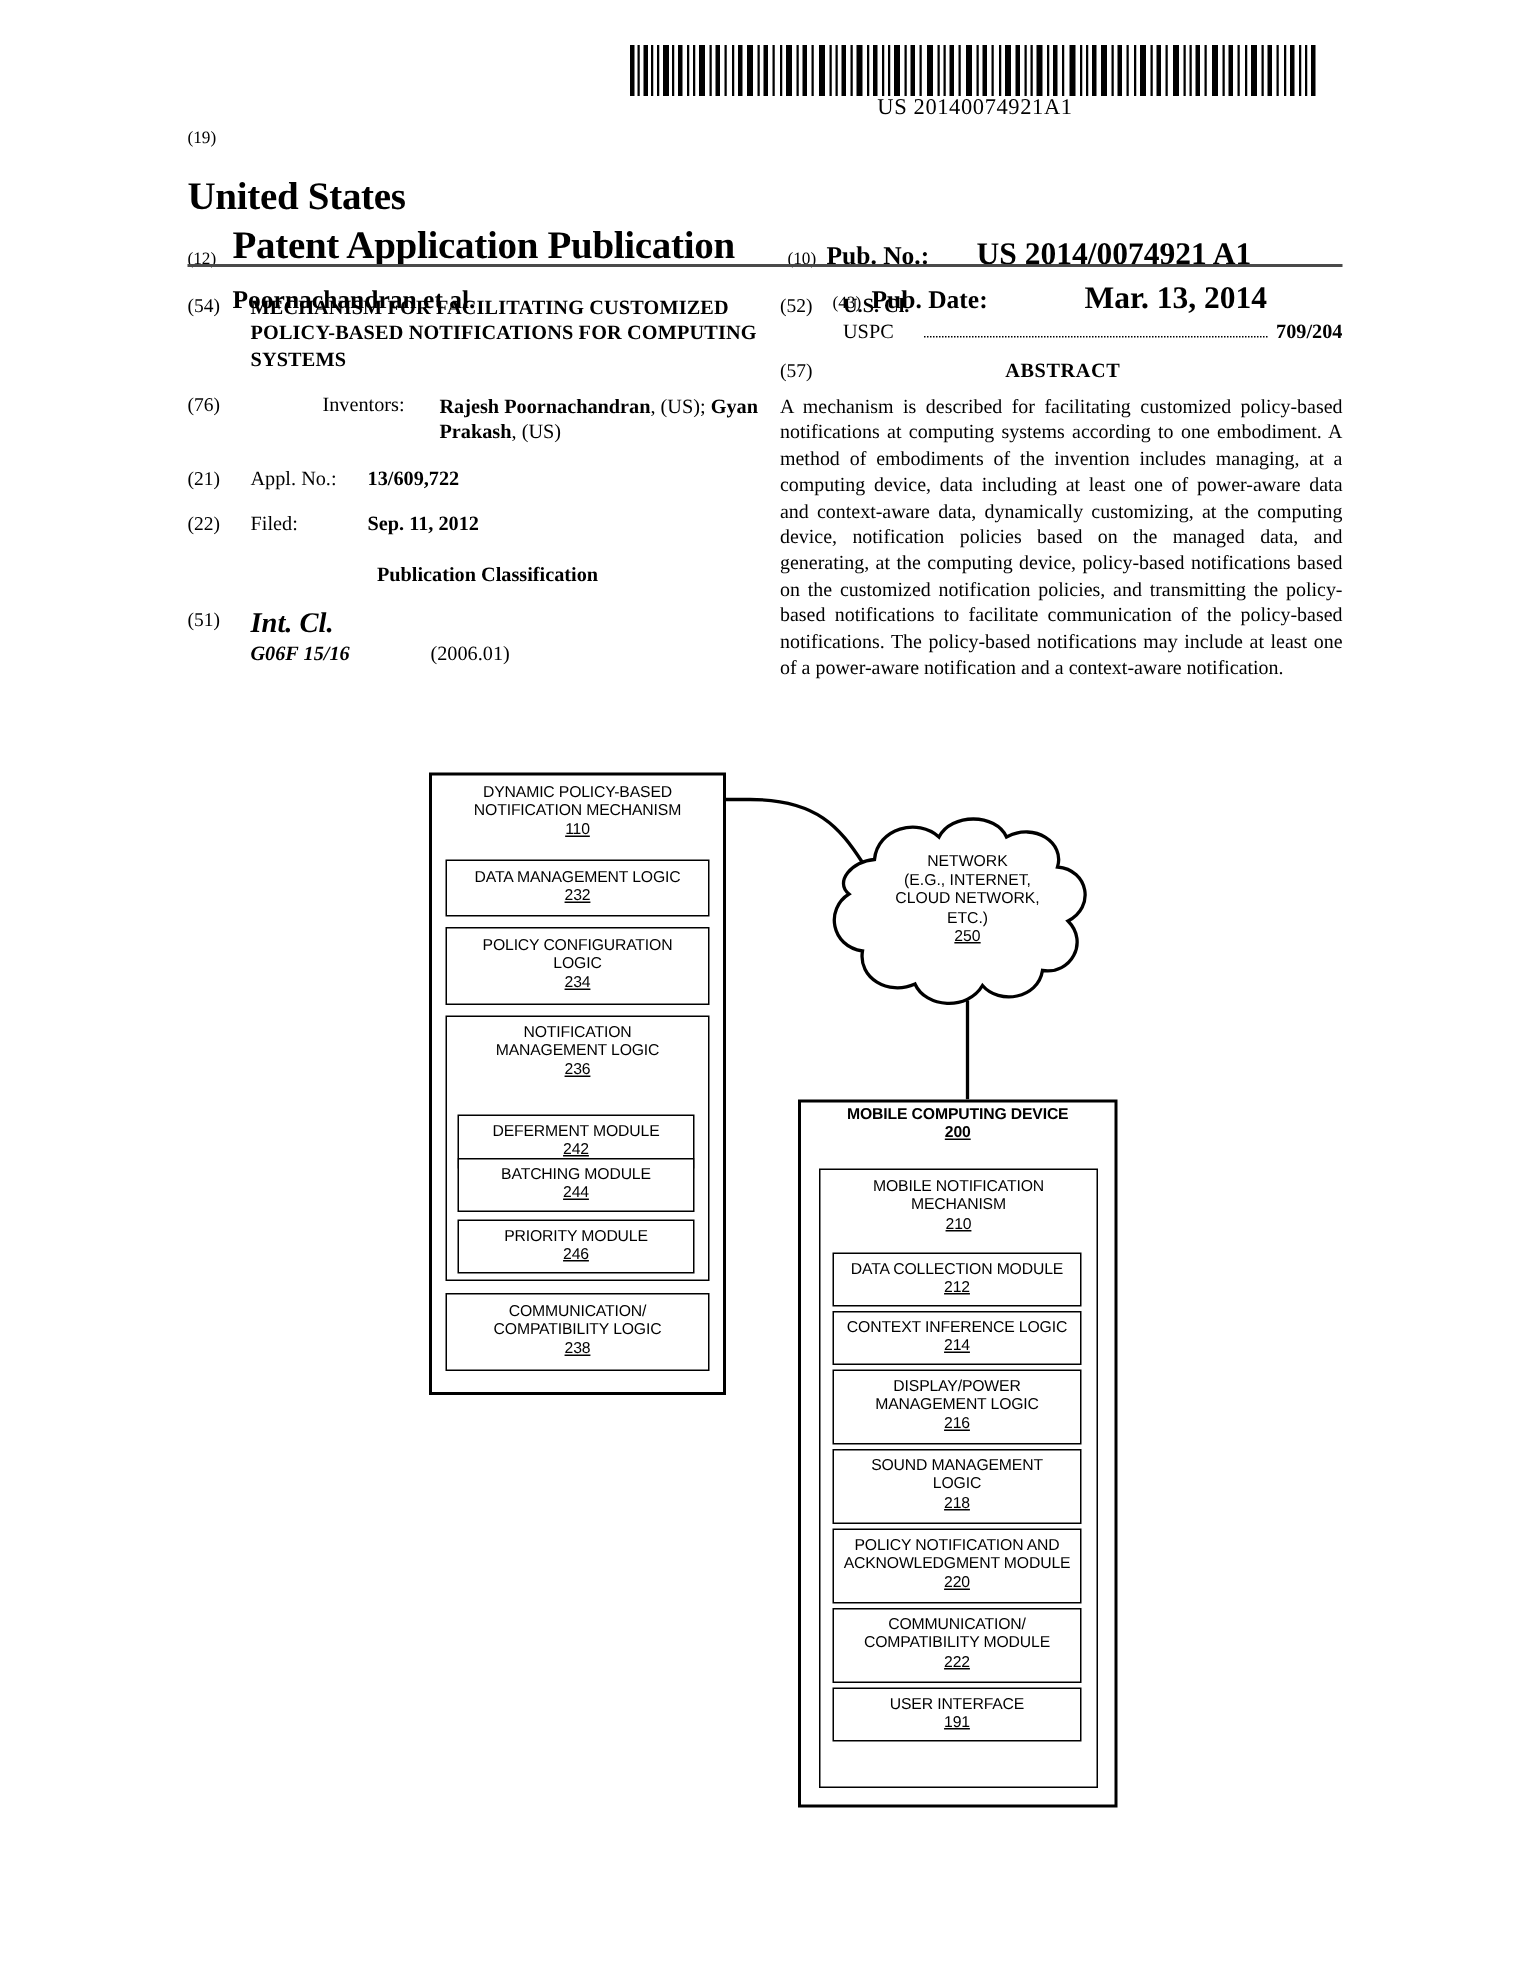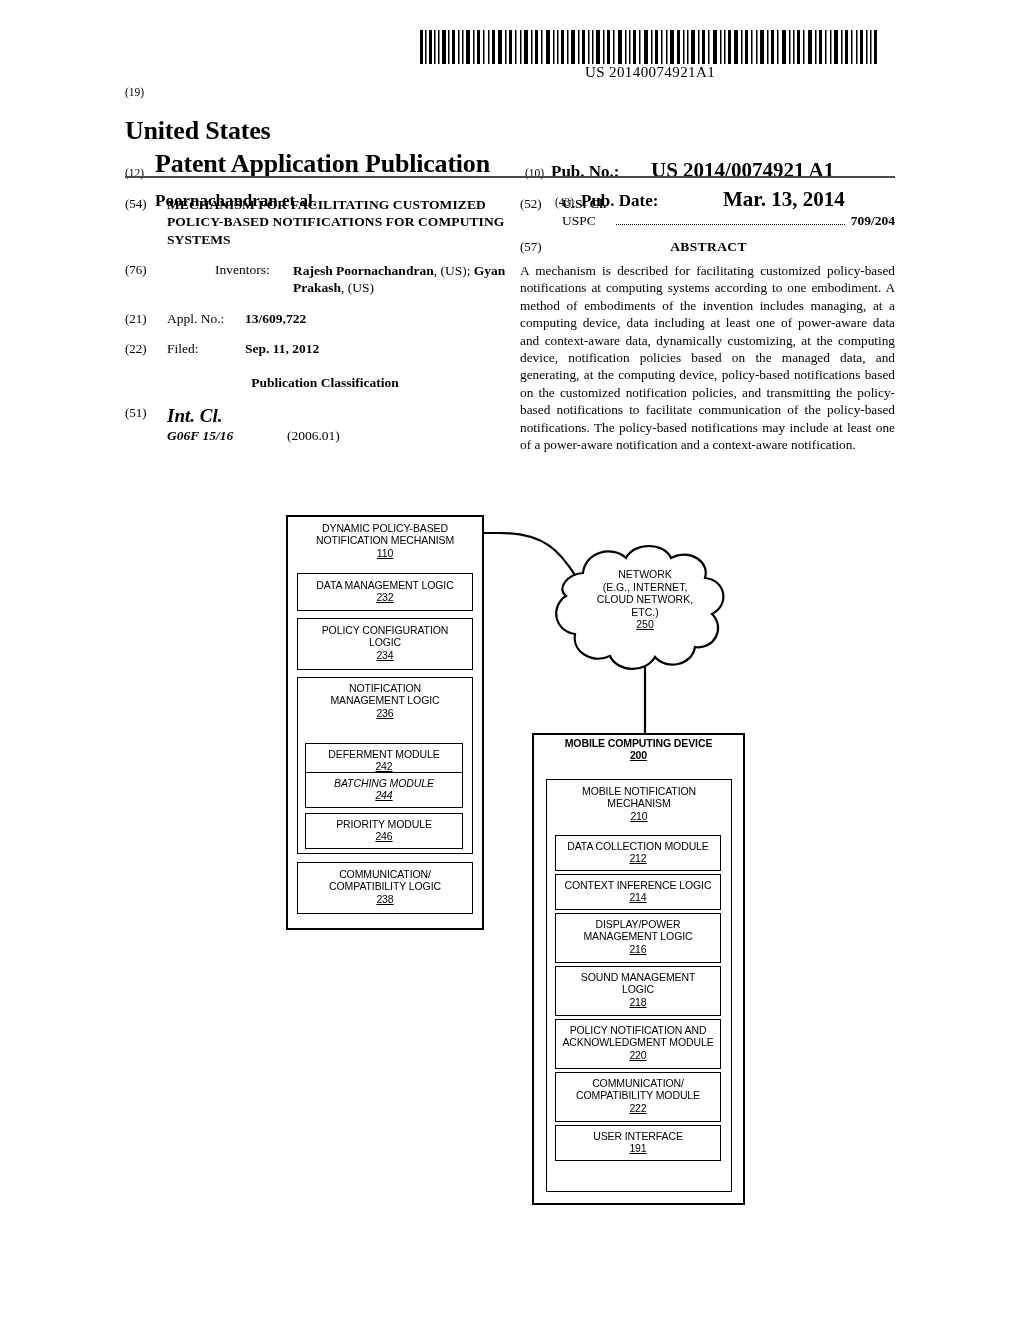--- a/index.html
+++ b/index.html
@@ -486,21 +486,21 @@
         <div class="ref">236</div>
       </div>
 
       <div class="dbox leaf" style="left:7px; top:53px; width:158px; height:36px;margin-top:12px;">
         <div class="dbox-inner-label" style="padding-top:4px;">
           <div>DEFERMENT MODULE</div>
           <div class="ref">242</div>
         </div>
       </div>
       <div class="dbox leaf" style="left:7px; top:94px; width:158px; height:36px;">
-        <div class="dbox-inner-label" style="padding-top:4px;font-style:italic;">
+        <div class="dbox-inner-label" style="padding-top:4px;">
           <div>BATCHING MODULE</div>
           <div class="ref">244</div>
         </div>
       </div>
       <div class="dbox leaf" style="left:7px; top:135px; width:158px; height:36px;">
         <div class="dbox-inner-label" style="padding-top:4px;">
           <div>PRIORITY MODULE</div>
           <div class="ref">246</div>
         </div>
       </div>

